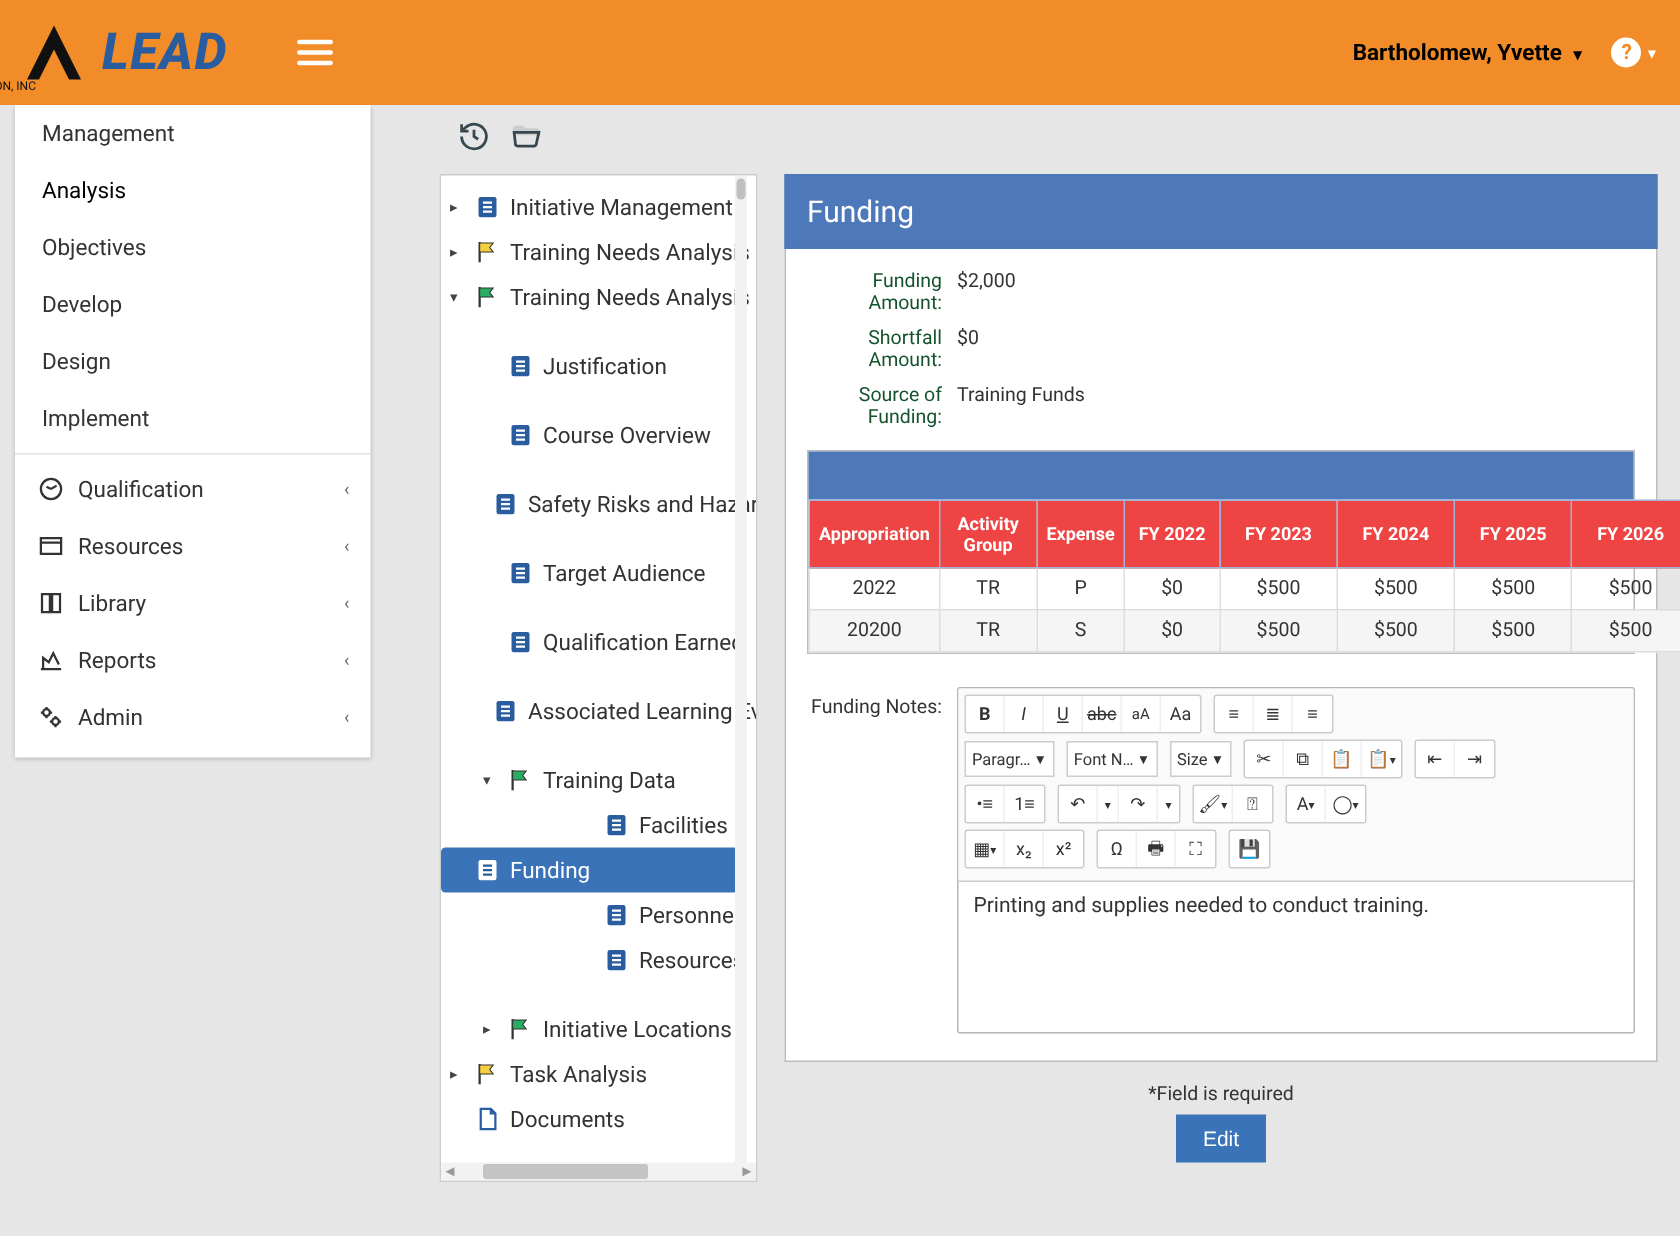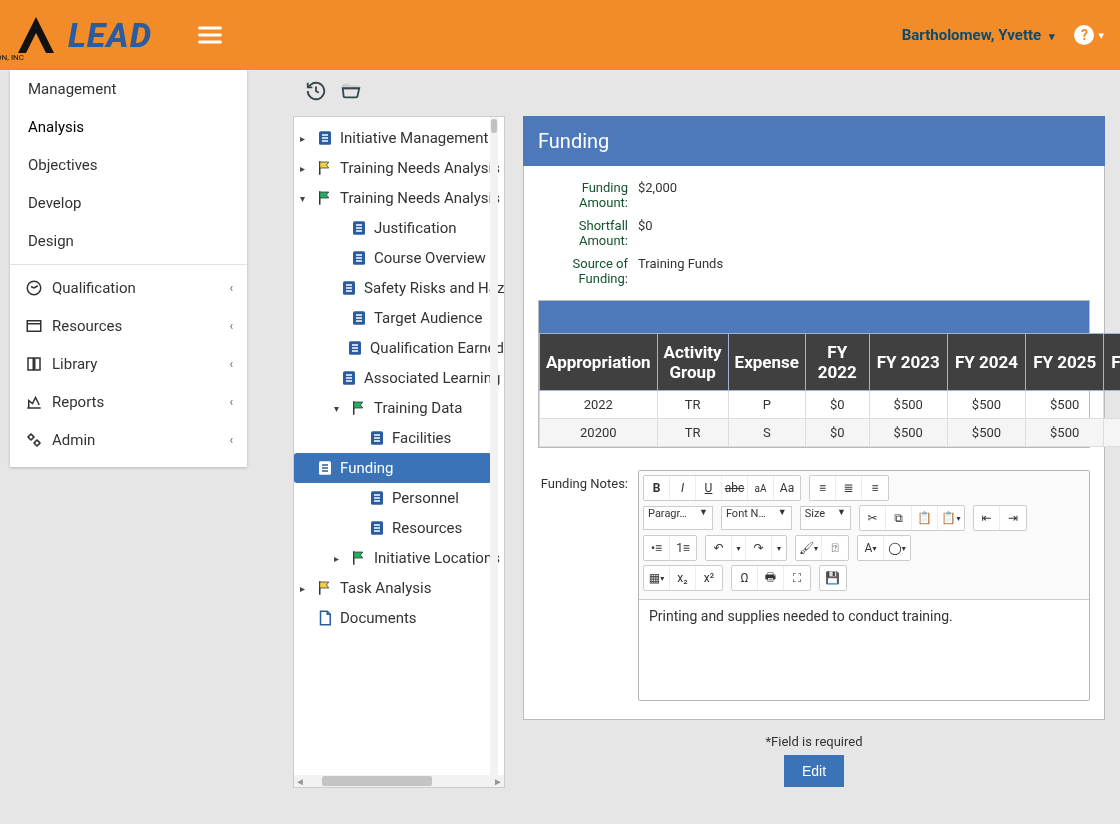--- a/index.html
+++ b/index.html
@@ -8,21 +8,21 @@
 
 
 .header { background: #f28c28; height: 70px; display: flex; align-items: center; padding: 0 16px; color: #fff; justify-content: center; }
 .logo-area { display: flex; align-items: center; gap: 0; }
 .logo-a { width: 40px; height: 40px; position: relative; }
 .logo-a svg { width: 100%; height: 100%; }
 .logo-text { margin-left: 12px; font-size: 34px; font-weight: 800; color: #2a5d9f; letter-spacing: 1px; font-style: italic; }
 .hamburger { margin-left: 22px; cursor: pointer; }
 .hamburger svg { width: 28px; height: 28px; }
 .header-right { margin-left: auto; display: flex; align-items: center; gap: 20px; }
-.user-dd { font-weight: 700; color: #0c4a6e; cursor: pointer; font-size: 15px; }
+.user-dd { font-weight: 700; color: #000000; cursor: pointer; font-size: 15px; }
 .user-dd .caret { font-size: 11px; margin-left: 4px; }
 .help-icon { width: 20px; height: 20px; border-radius: 50%; background: #fff; color: #f28c28; display: inline-flex; align-items: center; justify-content: center; font-weight: 700; font-size: 14px; cursor: pointer; }
 .help-dd { display: flex; align-items: center; gap: 4px; }
 
 
 .sidebar { position: absolute; top: 70px; left: 10px; width: 237px; background: #fff; box-shadow: 0 1px 3px rgba(0,0,0,.2); padding-bottom: 8px; }
 .side-item { padding: 10px 18px; color: #333; cursor: pointer; font-size: 15px; }
 .side-item.active { color: #000000; }
 .side-section { display: flex; align-items: center; padding: 10px 14px; cursor: pointer; font-size: 15px; }
 .side-section .chev { margin-left: auto; color: #666; font-size: 12px; }
@@ -40,50 +40,50 @@
 .tree-scroll { position: absolute; top: 0; right: 6px; width: 8px; height: 100%; background: #f2f2f2; }
 .tree-scroll-thumb { width: 6px; height: 14px; background: #c0c0c0; margin: 2px auto; border-radius: 3px; }
 .tree-hscroll { position: absolute; left: 0; bottom: 0; right: 0; height: 12px; background: #f2f2f2; display: flex; align-items: center; }
 .tree-hscroll-thumb { width: 110px; height: 10px; background: #c4c4c4; margin-left: 16px; border-radius: 2px; }
 .tree-hscroll-arrow { width: 12px; color: #999; font-size: 10px; text-align: center; }
 .tree-content { padding: 6px 0 14px 0; overflow: hidden; }
 .tree-row { display: flex; align-items: center; gap: 6px; padding: 6px 0 6px 6px; white-space: nowrap; cursor: pointer; font-size: 15px; }
 .tree-row .expander { width: 10px; font-size: 10px; color: #444; }
 .tree-ico { width: 18px; height: 18px; display: inline-flex; align-items: center; justify-content: center; }
 .tree-row.selected { background: #3a73b8; color: #fff; border-radius: 3px; margin-right: 12px; margin-left: 0; padding-left: 6px; }
-.tree-indent-2 { padding-left: 40px; }
-.tree-indent-3 { padding-left: 58px; }
+.tree-indent-2 { padding-left: 28px; margin-top: 16px; }
+.tree-indent-3 { padding-left: 58px; margin-left: 34px; }
 
 
 .detail { flex: 1; width: 570px; }
 .detail-header { background: #4d78b9; color: #fff; padding: 12px 14px; font-size: 20px; border: 1px solid #4d78b9; }
 .detail-body { border: 1px solid #bbb; border-top: none; padding: 14px 14px 18px; background: #fff; }
 .kv-row { display: flex; margin-bottom: 8px; }
 .kv-label { width: 100px; text-align: right; color: #14532d; font-size: 13px; padding-right: 10px; }
 .kv-value { font-size: 13px; }
 
 
 .tbl-wrap { border: 1px solid #bbb; margin-top: 14px; font-size: 13px; }
 .tbl-topbar { background: #4d78b9; height: 32px; }
 table.data { width: 100%; border-collapse: collapse; }
-table.data th { background: #404040; color: #fff; font-size: 17px; padding: 8px 6px; border: 1px solid #9fb4d6; text-align: center; font-weight: 700; }
+table.data th { background: #ef4444; color: #fff; font-size: 12px; padding: 8px 6px; border: 1px solid #9fb4d6; text-align: center; font-weight: 700; }
 table.data td { padding: 6px 24px; border: 1px solid #ddd; text-align: right; font-size: 13px; }
 table.data td.l { text-align: center; }
 table.data tr:nth-child(even) td { background: #f5f5f5; }
 
 
 .editor-row { display: flex; margin-top: 22px; }
 .editor-label { width: 100px; text-align: right; padding-right: 10px; font-size: 13px; padding-top: 6px; }
 .editor-area { flex: 1; border: 1px solid #b5b5b5; border-radius: 2px; }
 .tb-rows { border-bottom: 1px solid #ccc; padding: 4px; background: #fafafa; }
 .tb-line { display: flex; gap: 8px; margin-bottom: 4px; align-items: center; }
 .tb-grp { display: flex; border: 1px solid #ccc; border-radius: 2px; background: #fff; }
 .tb-btn { width: 26px; height: 24px; display: inline-flex; align-items: center; justify-content: center; cursor: pointer; border-right: 1px solid #eee; font-size: 12px; color: #333; }
 .tb-btn:last-child { border-right: none; }
-.tb-sel { height: 24px; border: 1px solid #ccc; background: #fff; font-size: 11px; padding: 0 4px; display: inline-flex; cursor: pointer; gap: 12px; }
+.tb-sel { height: 24px; border: 1px solid #ccc; background: #fff; font-size: 11px; padding: 0 4px; display: inline-flex; align-items: center; cursor: pointer; gap: 2px; }
 .tb-sel .dd { font-size: 9px; }
 .editor-text { padding: 8px 10px; min-height: 100px; font-size: 14px; }
 
 
 .required-note { text-align: center; font-size: 13px; margin-top: 14px; }
 .edit-btn { display: block; margin: 6px auto 0; background: #3a73b8; color: #fff; border: none; padding: 8px 18px; font-size: 14px; cursor: pointer; }
 
 
 svg { display: block; }
 </style>
@@ -120,20 +120,21 @@
   </div>
 </div>
 
 <div class="sidebar">
   <div id="side-top">
         <div class="side-item">Management</div>
         <div class="side-item active">Analysis</div>
         <div class="side-item">Objectives</div>
         <div class="side-item">Develop</div>
         <div class="side-item">Design</div>
+        <div class="side-item">Implement</div>
       </div>
   <div class="side-divider"></div>
   <div id="side-sections">
         <div class="side-section">
           <span class="side-icon">
             <svg width="18" height="18" viewBox="0 0 24 24" fill="#333">
               <circle cx="12" cy="12" r="9" fill="none" stroke="#333" stroke-width="2"></circle>
               <path d="M12 12l5-3M12 12l-4-2" stroke="#333" stroke-width="2"></path>
             </svg>
           </span>

